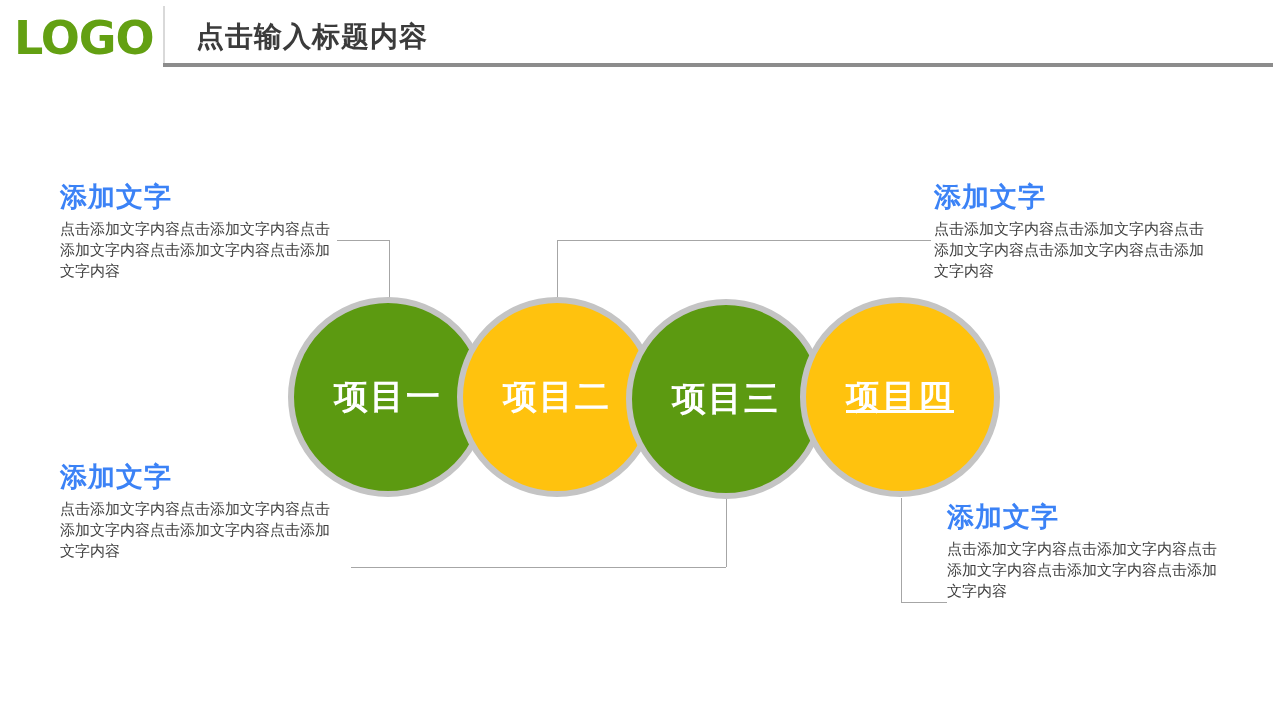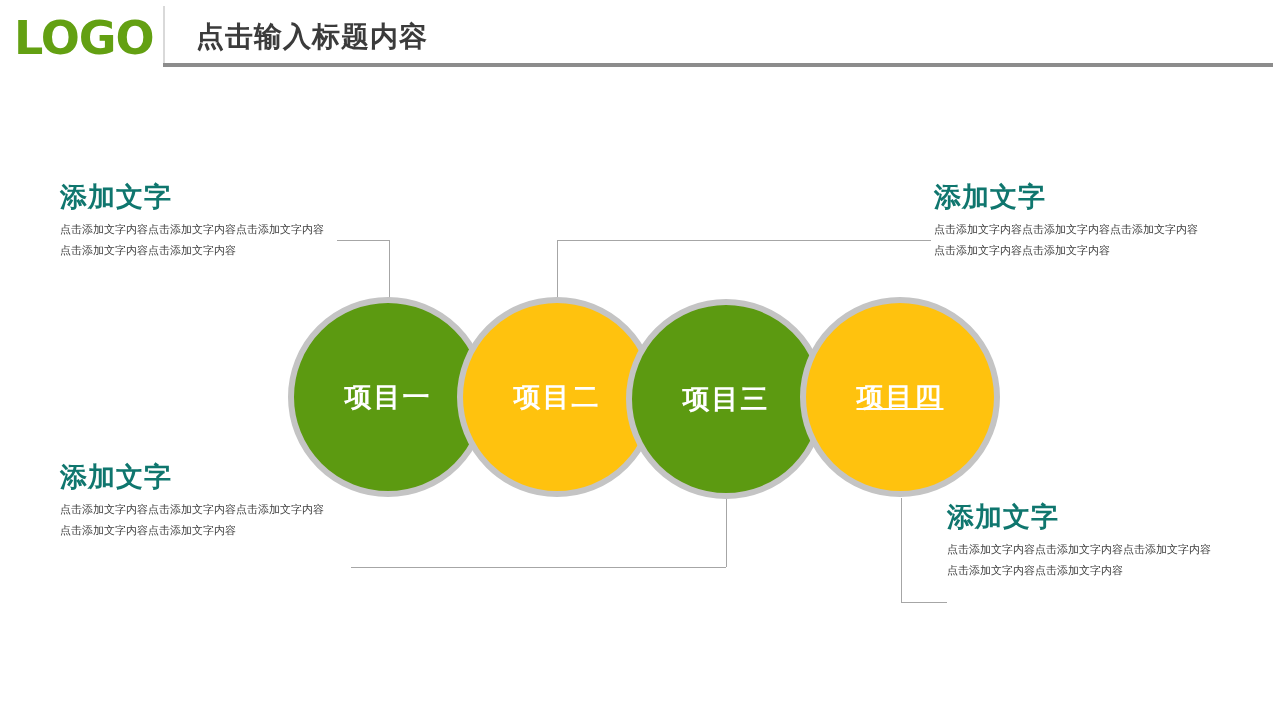--- a/index.html
+++ b/index.html
@@ -82,40 +82,40 @@
     position: absolute;
     width: 200px;
     height: 200px;
     border-radius: 50%;
     border: 6px solid #c4c4c4;
     box-sizing: border-box;
     display: flex;
     align-items: center;
     justify-content: center;
     color: #ffffff;
-    font-size: 27px;
+    font-size: 34px;
     font-weight: bold;
     letter-spacing: 2px;
   }
   .circle.green  { background: #5c9a11; }
   .circle.yellow { background: #ffc20e; }
 
   
   .tblock { position: absolute; }
   .tblock .t-head {
     font-size: 27px;
     font-weight: bold;
-    color: #0f766e;
+    color: #3b82f6;
     line-height: 34px;
     letter-spacing: 1px;
     margin: 0 0 5px 0;
     white-space: nowrap;
   }
   .tblock .t-body {
-    font-size: 11px;
+    font-size: 15px;
     color: #3d3d3d;
     line-height: 21px;
     letter-spacing: 0px;
     margin: 0;
     width: 272px;
     word-break: break-all;
   }
   .tblock.right .t-head { }
 </style>
 </head>

